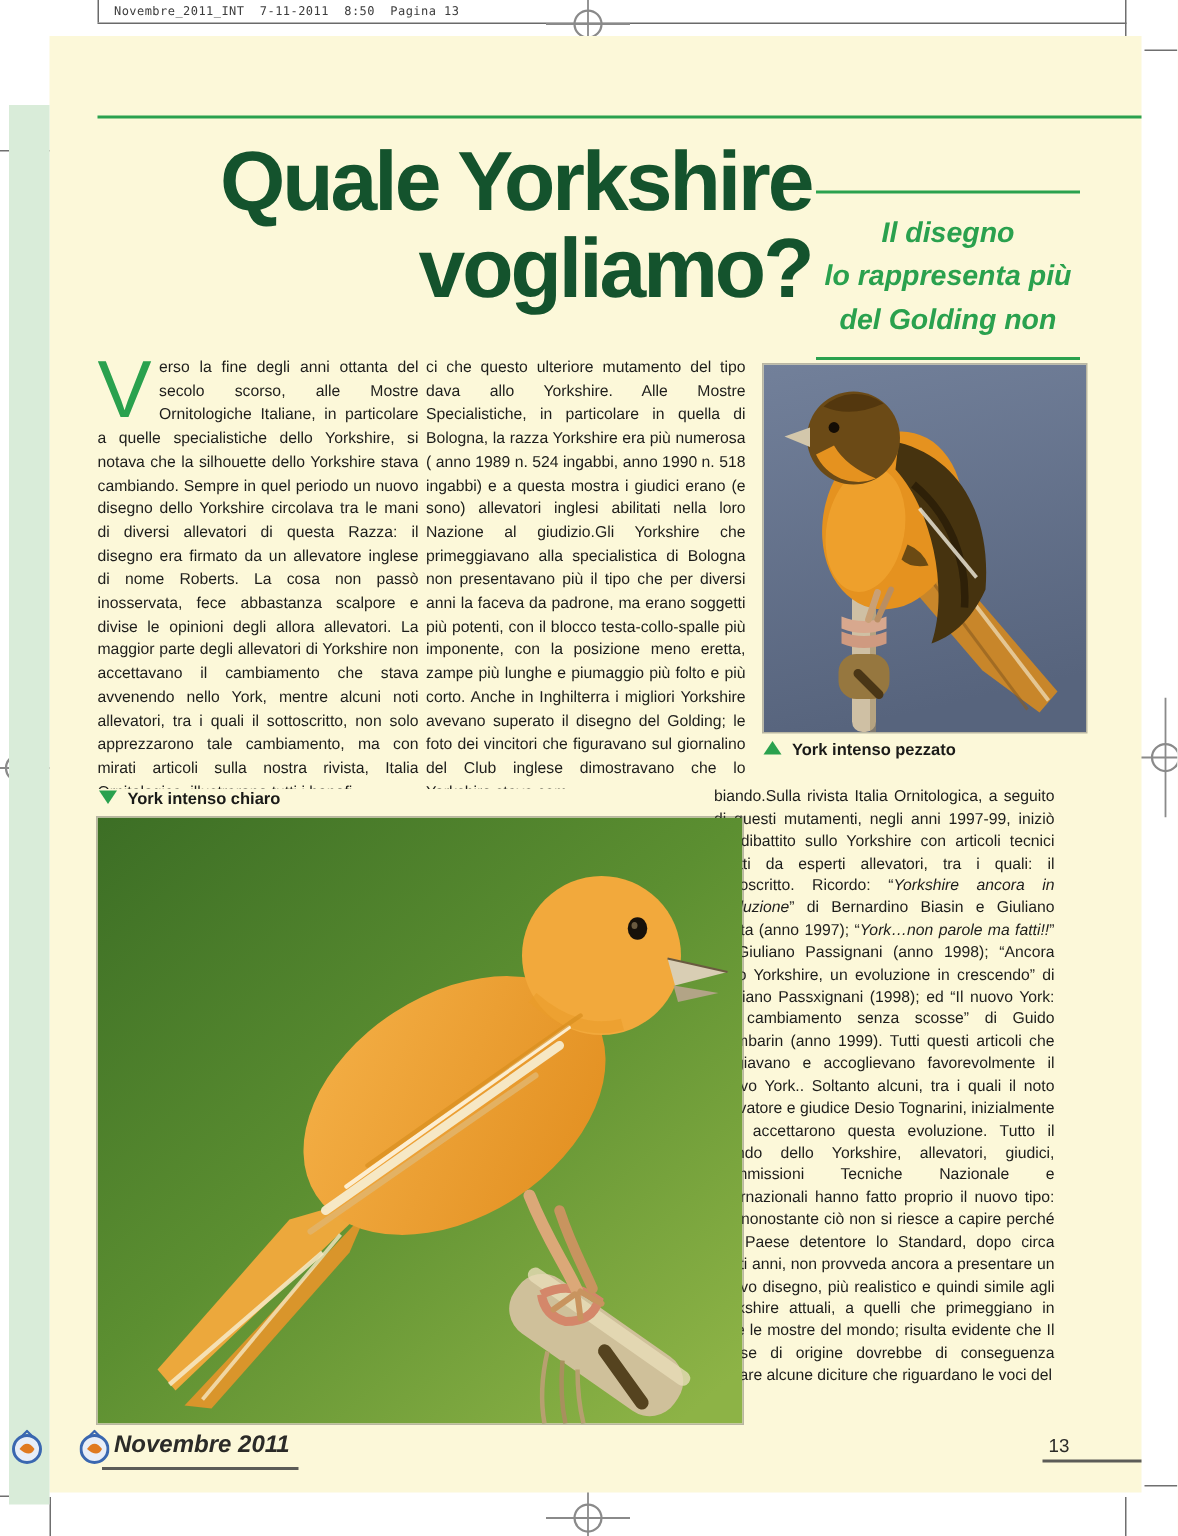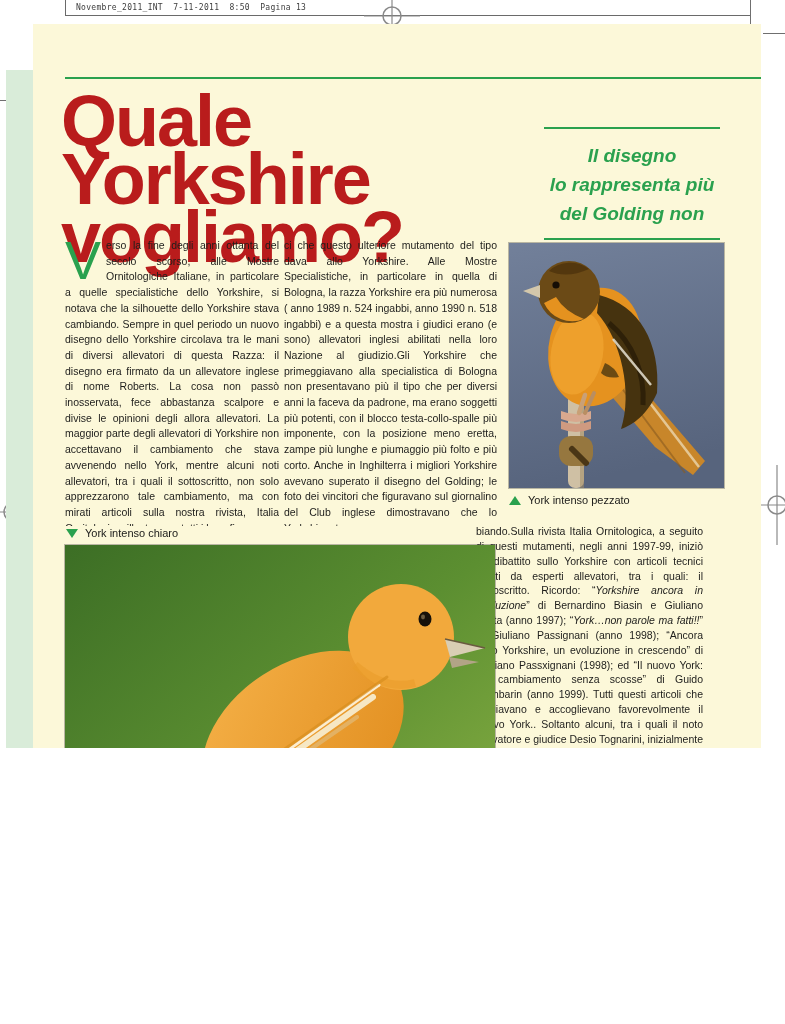--- a/index.html
+++ b/index.html
@@ -1,17 +1,17 @@
 <!DOCTYPE html>
 <html><head>
 <meta charset="utf-8">
 <style>
   html,body { margin:0; padding:0; background:#ffffff; }
   .canvas {
-    position:relative; width:785px; height:748px; background:#ffffff;
+    position:relative; width:785px; height:1024px; background:#ffffff;
     overflow:hidden; font-family:"Liberation Sans", sans-serif;
   }
   
   .proof-text {
     position:absolute; left:76px; top:3px; font-family:"DejaVu Sans Mono", monospace;
     font-size:8px; color:#3c3c3c; white-space:pre; letter-spacing:0.3px;
   }
   .proof-rule-h { position:absolute; left:65px; top:15px; width:686px; height:1px; background:#6a6a6a; }
   .proof-rule-v { position:absolute; left:65px; top:0; width:1px; height:15px; background:#6a6a6a; }
   .cropline { position:absolute; background:#6f6f6f; }
@@ -21,21 +21,21 @@
   .margin-strip { position:absolute; left:6px; top:70px; width:27px; height:933px; background:#d9ecd9; }
   
   .section-bar {
     position:absolute; left:577px; top:56px; width:184px; height:21px; box-sizing:border-box;
     background:#2aa14e; color:#ffffff; font-weight:bold; font-size:12.5px; letter-spacing:0.4px;
     display:flex; align-items:center; justify-content:flex-end; padding-right:10px;
   }
   .header-rule { position:absolute; left:65px; top:77px; width:696px; height:2px; background:#2aa14e; }
   .title {
     position:absolute; left:61px; top:92px; width:480px;
-    font-size:72px; line-height:58px; font-weight:bold; letter-spacing:-2px; color:#b91c1c;
+    font-size:56px; line-height:58px; font-weight:bold; letter-spacing:-2px; color:#14532d;text-align:right;
   }
   .subtitle-block { position:absolute; left:538px; top:101px; width:188px; text-align:center;margin-top:26px; }
   .subtitle-rule { height:2px; background:#2aa14e; width:176px; margin:0 auto; }
   .subtitle-text {
     margin:12px 0 10px 0; color:#2aa14e; font-weight:bold; font-style:italic;
     font-size:19px; line-height:29px;
   }
   
   .bodycol {
     position:absolute; text-align:justify; color:#1d1d1b;
@@ -48,22 +48,22 @@
     float:left; color:#2aa14e; font-size:54px; line-height:43px;
     padding:1px 5px 0 0; font-weight:normal;
   }
   .italic { font-style:italic; }
   
   .photo { position:absolute; outline:1px solid rgba(60,60,60,0.35); }
   .photo svg { display:block; width:100%; height:100%; }
   .photo-main  { left:65px;  top:545px; width:430px; height:404px; }
   .photo-side  { left:509px; top:243px; width:215px; height:245px; }
   .caption {
-    position:absolute; display:flex; align-items:center; gap:7px;
-    font-size:11px; font-weight:normal; color:#1a1a18;
+    position:absolute; display:flex; gap:7px;
+    font-size:11px; font-weight:bold; color:#1a1a18;
   }
   .caption-left  { left:66px;  top:527px; }
   .caption-right { left:509px; top:494px; }
   .tri-down { width:0; height:0; border-left:6px solid transparent; border-right:6px solid transparent; border-top:9px solid #2aa14e; }
   .tri-up   { width:0; height:0; border-left:6px solid transparent; border-right:6px solid transparent; border-bottom:9px solid #2aa14e; }
   
   .logo { position:absolute; width:20px; height:24px; }
   .logo-strip  { left:8px;  top:953px; }
   .logo-footer { left:53px; top:953px; }
   .issue {

